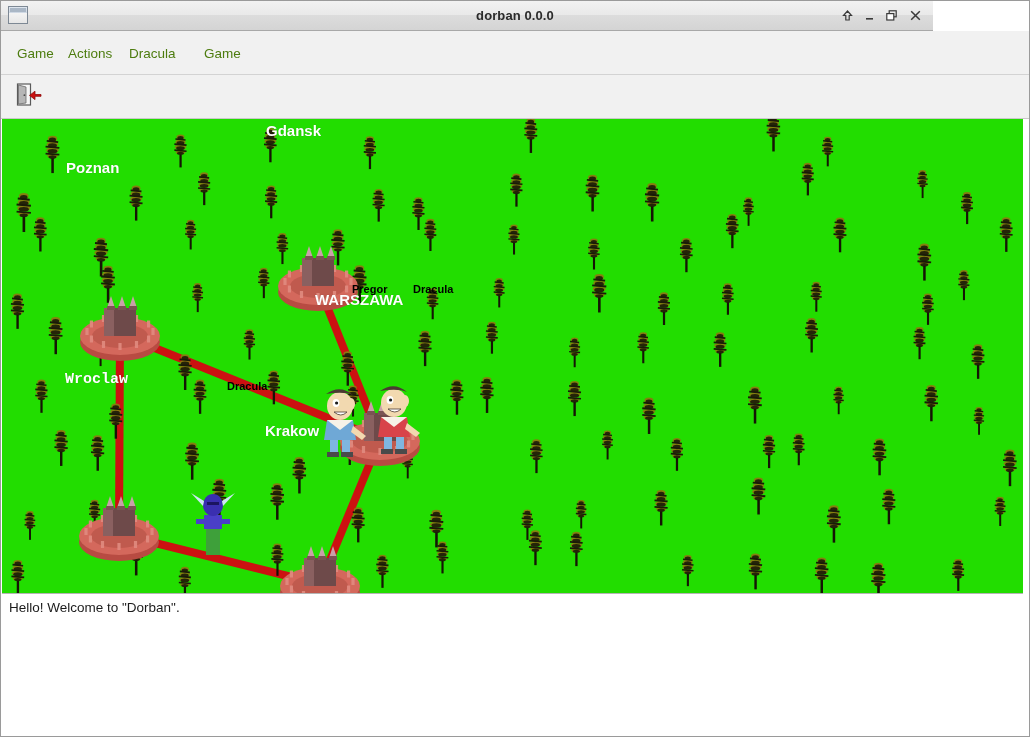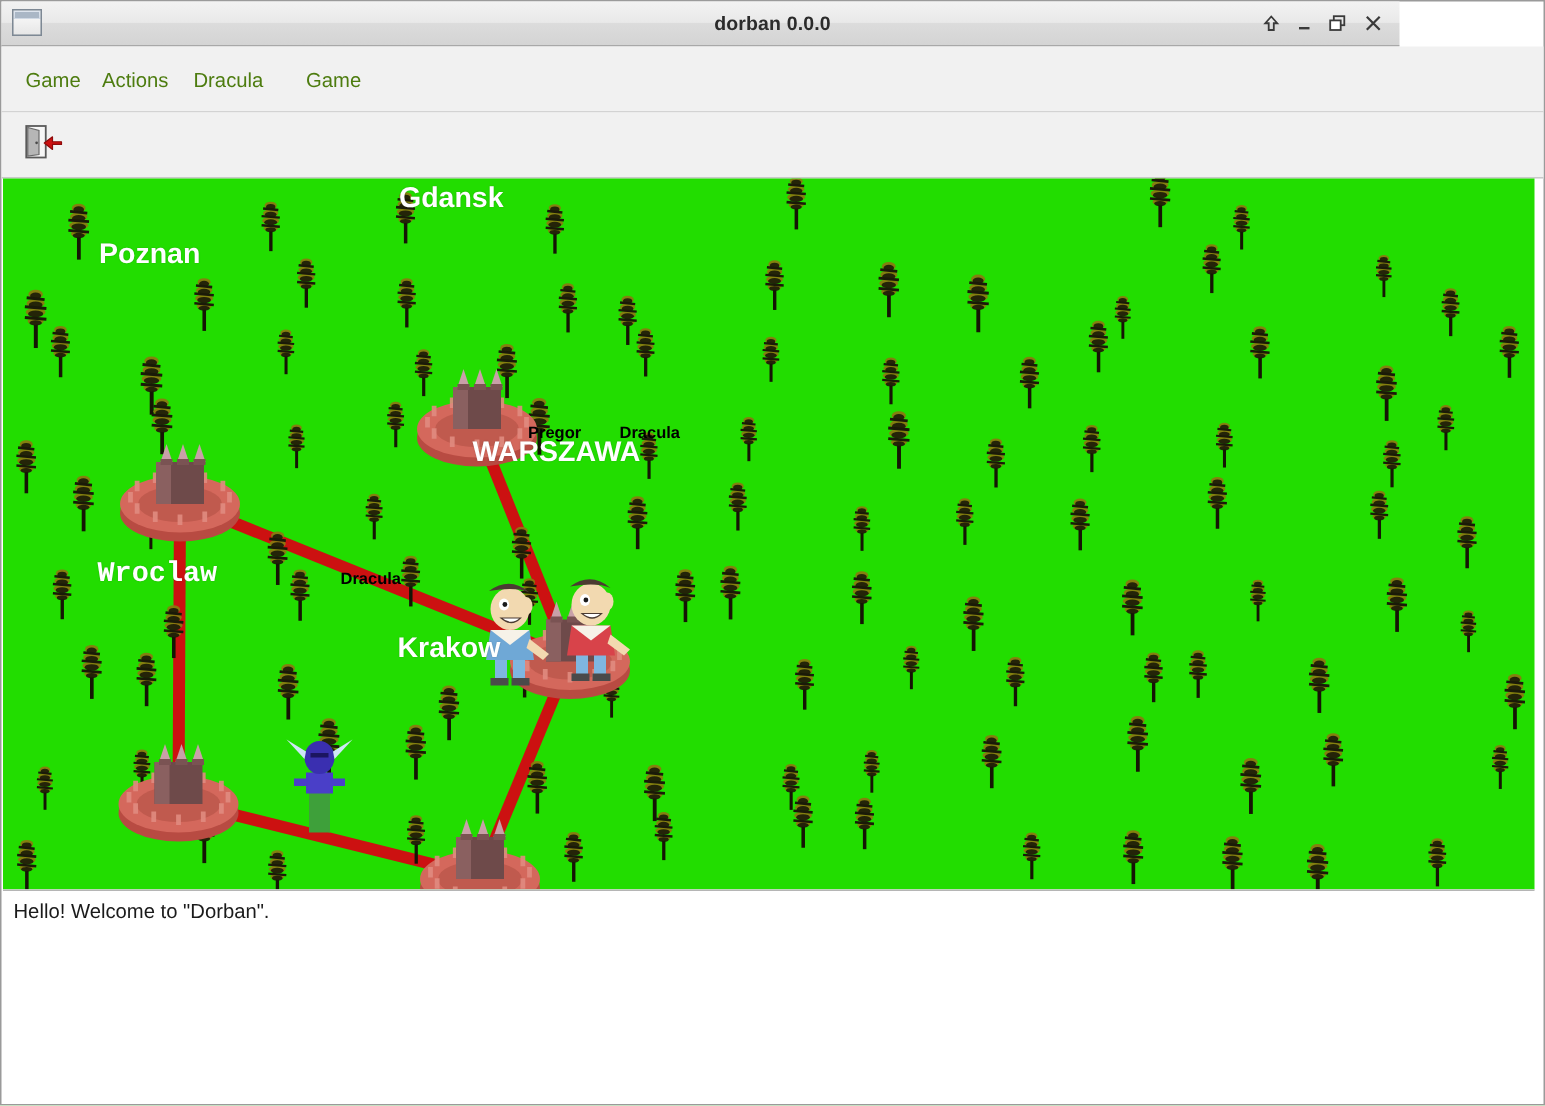--- a/index.html
+++ b/index.html
@@ -108,21 +108,21 @@
     position: absolute;
     left: 1px; top: 118px;
     width: 1021px; height: 474px;
     background: #22dd00;
     overflow: hidden;
   }
   #map-svg { position: absolute; left: 0; top: 0; }
 
   .city-label {
     position: absolute;
-    font-size: 19px;
+    font-size: 15px;
     font-weight: bold;
     color: #ffffff;
     white-space: nowrap;
     text-shadow: 0 0 1px rgba(0,0,0,0.25);
     pointer-events: none;
   }
   .char-label {
     position: absolute;
     font-size: 11px;
     font-weight: bold;

